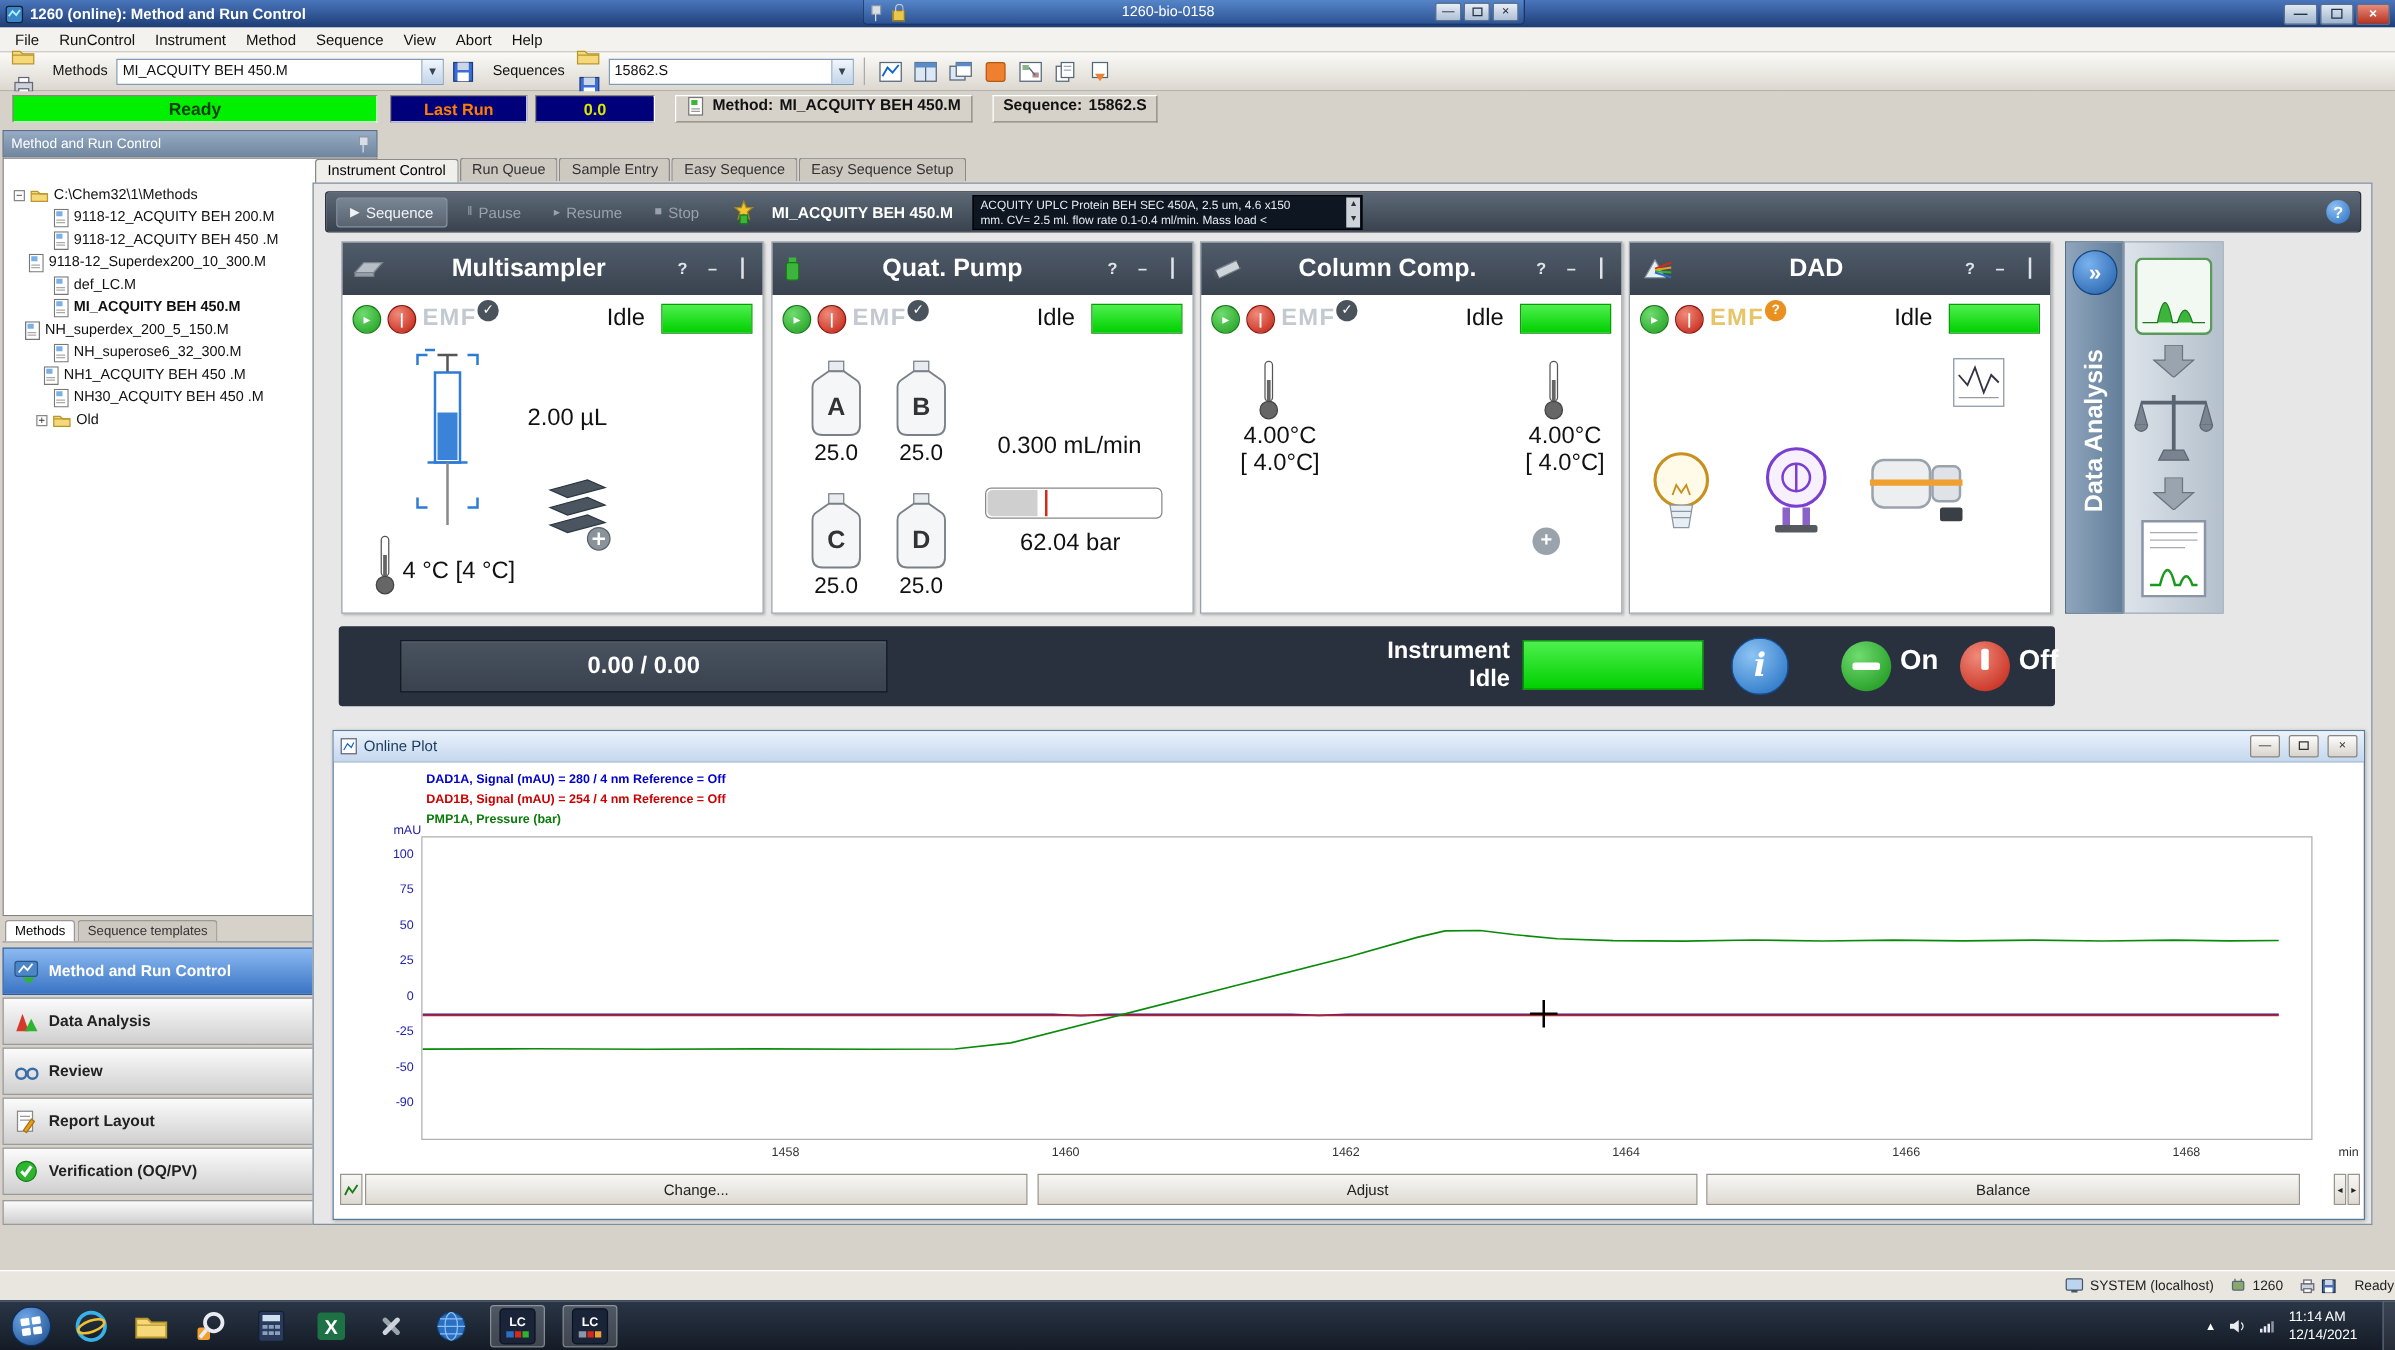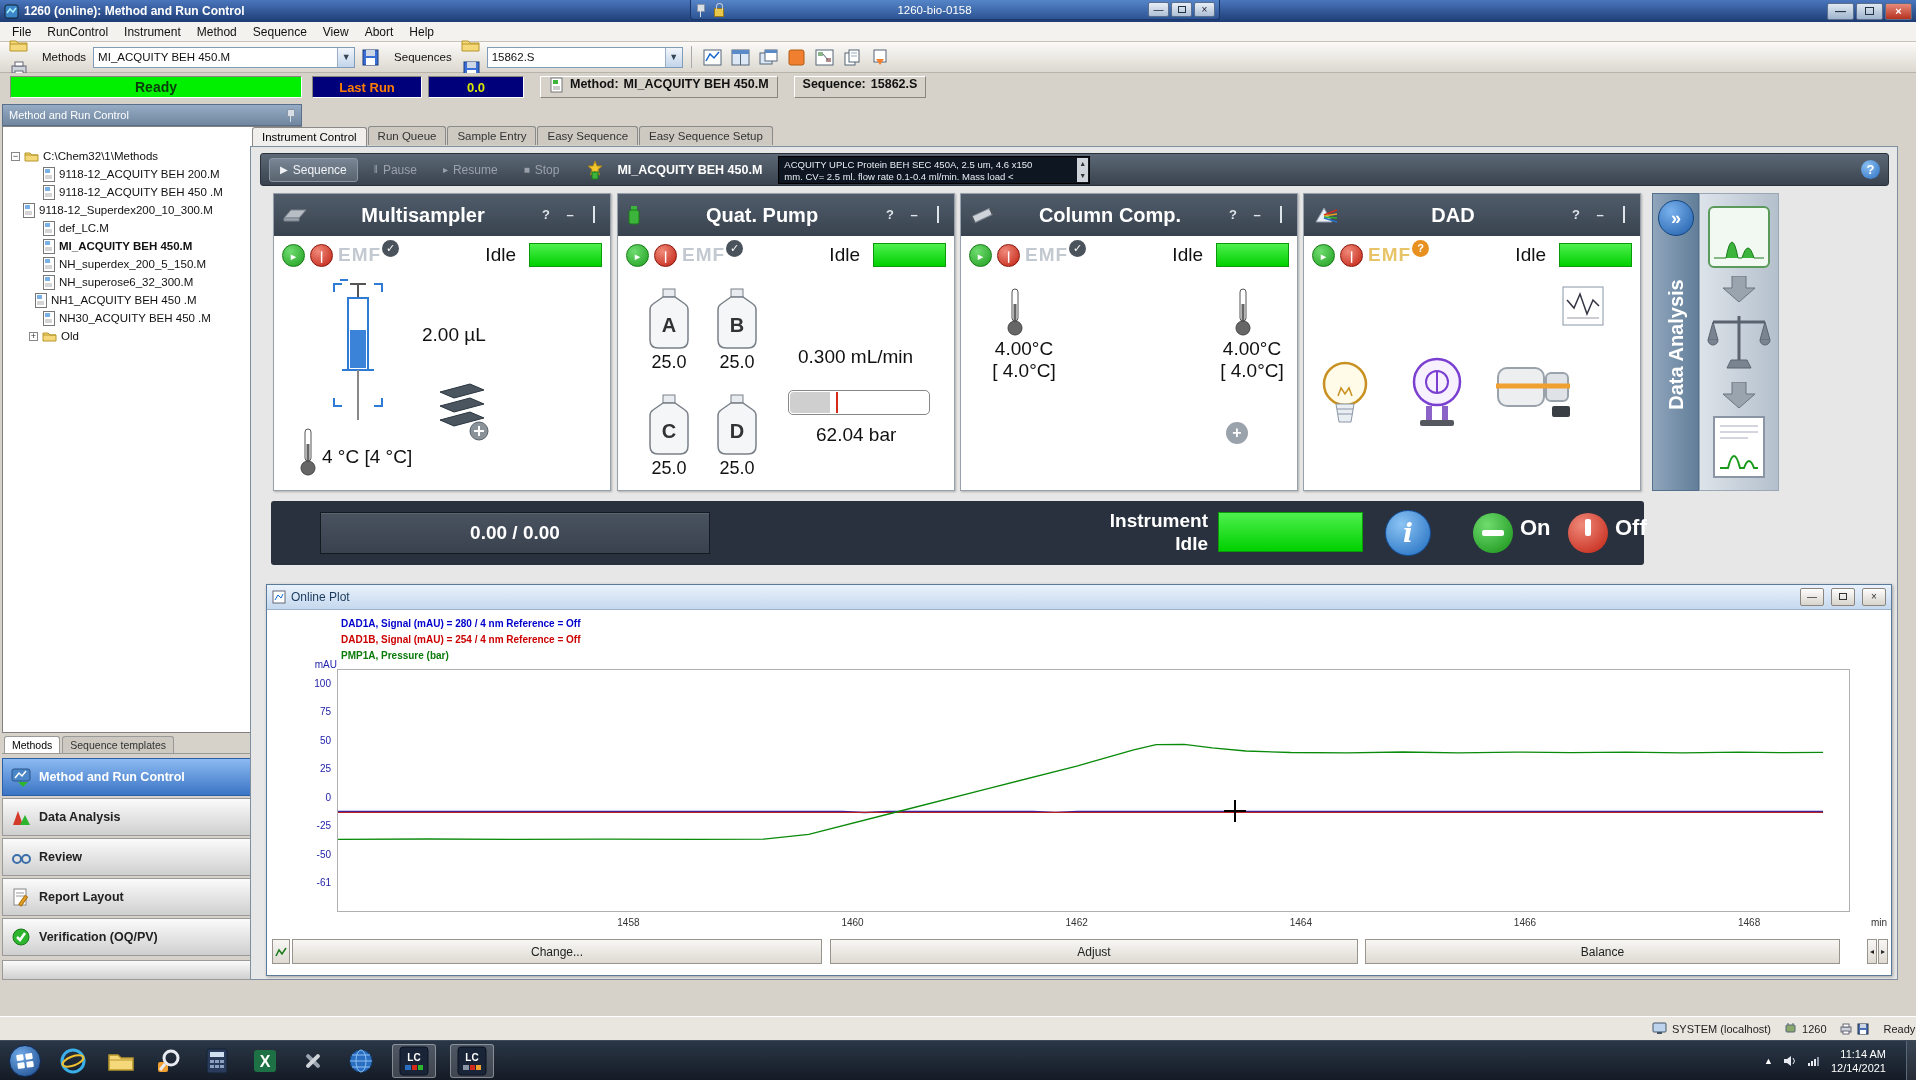--- a/index.html
+++ b/index.html
@@ -105,21 +105,21 @@
 .xlab{position:absolute;width:46px;text-align:center;font-size:10px;color:#333;top:332px}
 .legrow{position:absolute;left:74px;font-size:10px;font-weight:bold;white-space:nowrap}
 .pbtn2{position:absolute;top:354px;height:25px;background:linear-gradient(#f8f7f5,#dedad2);border:1px solid #9a958c;font-size:12px;color:#222;display:flex;align-items:center;justify-content:center}
 .cross{position:absolute;background:#000}
 
 #appstatus{left:0;top:1016px;width:1916px;height:24px;background:#e9e6df;border-top:1px solid #fff;display:flex;align-items:center;font-size:11px;color:#222}
 #taskbar{left:0;top:1040px;width:1916px;height:40px;background:linear-gradient(#2a3646,#141b26);border-top:1px solid #3d4a5c;display:flex;align-items:center}
 .task{width:34px;height:34px;margin-left:14px;display:flex;align-items:center;justify-content:center;border-radius:3px}
 .task.hl{background:rgba(255,255,255,.18);border:1px solid rgba(255,255,255,.35);width:44px}
 #tray{margin-left:auto;display:flex;align-items:center;gap:10px;color:#fff}
-#clock{font-size:11px;text-align:right;line-height:14px;color:#fff;margin-right:10px}
+#clock{font-size:11px;text-align:left;line-height:14px;color:#fff;margin-right:10px}
 #showdesk{width:10px;height:40px;border-left:1px solid #5a6878;background:rgba(255,255,255,.08)}
 
 .pin{width:10px;height:14px;position:relative}
 .pin::before{content:"";position:absolute;left:2px;top:1px;width:6px;height:6px;background:#d8dee6;border:1px solid #8a96a6;border-radius:1px}
 .pin::after{content:"";position:absolute;left:4.5px;top:8px;width:1.5px;height:6px;background:#d8dee6}
 .lock{width:10px;height:13px;position:relative}
 .lock::before{content:"";position:absolute;left:1px;top:5px;width:8px;height:7px;background:#e8c84a;border:1px solid #9a7a1a}
 .lock::after{content:"";position:absolute;left:2.5px;top:0;width:5px;height:6px;border:1.5px solid #c8cdd6;border-bottom:none;border-radius:4px 4px 0 0}
 </style>
 </head>
@@ -372,21 +372,21 @@
         <span style="display: inline-flex; align-items: center;">
           <svg width="12" height="15">
             <rect x="0.5" y="0.5" width="11" height="14" fill="#fff" stroke="#777"></rect>
             <rect x="2" y="2" width="5" height="4" fill="#7ab0e8"></rect>
             <line x1="2" y1="9" x2="9" y2="9" stroke="#aaa"></line>
             <line x1="2" y1="11" x2="9" y2="11" stroke="#aaa"></line>
           </svg>
         </span>
         <span style="font-weight: bold;">MI_ACQUITY BEH 450.M</span>
       </div>
-      <div class="trow" style="padding-left: 40px;">
+      <div class="trow" style="padding-left: 17px;">
         <span style="display: inline-flex; align-items: center;">
           <svg width="12" height="15">
             <rect x="0.5" y="0.5" width="11" height="14" fill="#fff" stroke="#777"></rect>
             <rect x="2" y="2" width="5" height="4" fill="#7ab0e8"></rect>
             <line x1="2" y1="9" x2="9" y2="9" stroke="#aaa"></line>
             <line x1="2" y1="11" x2="9" y2="11" stroke="#aaa"></line>
           </svg>
         </span>
         <span>NH_superdex_200_5_150.M</span>
       </div>
@@ -798,21 +798,21 @@
       </div>
     <div class="ylab" style="left:30px;top:74px;width:40px">mAU</div>
     <div id="yticks">
         <div class="ylab" style="left: 24px; top: 92.831px;">100</div>
         <div class="ylab" style="left: 24px; top: 121.352px;">75</div>
         <div class="ylab" style="left: 24px; top: 149.873px;">50</div>
         <div class="ylab" style="left: 24px; top: 178.394px;">25</div>
         <div class="ylab" style="left: 24px; top: 206.915px;">0</div>
         <div class="ylab" style="left: 24px; top: 235.437px;">-25</div>
         <div class="ylab" style="left: 24px; top: 263.958px;">-50</div>
-        <div class="ylab" style="left: 24px; top: 292.479px;">-61</div>
+        <div class="ylab" style="left: 24px; top: 292.479px;">-90</div>
       </div>
     <div id="plotarea">
       <svg id="plot-svg" width="1513" height="243" viewBox="0 0 1513 243" preserveAspectRatio="none">
           <polyline points="0.0,141.5 504.3,141.5 526.7,142.5 549.2,141.5 694.9,141.5 717.3,142.3 739.7,141.5 1485.0,141.5" fill="none" stroke="#2222bb" stroke-width="1.3"></polyline>
           <polyline points="0.0,142.3 1485.0,142.3" fill="none" stroke="#bb2222" stroke-width="1.3"></polyline>
           <polyline points="0.0,169.3 89.7,169.0 179.3,169.4 269.0,169.1 358.6,169.4 425.9,169.2 470.7,164.3 560.4,141.5 650.0,118.6 739.7,95.8 795.7,79.9 818.1,74.7 846.2,74.4 874.2,77.8 907.8,81.0 952.6,82.5 1008.7,82.9 1064.7,82.0 1120.7,82.8 1176.8,82.1 1232.8,82.7 1288.9,82.1 1344.9,82.8 1400.9,82.1 1445.8,82.7 1485.0,82.4" fill="none" stroke="#0a8a0a" stroke-width="1.3"></polyline>
         </svg>
       <div id="cursor">
           <div class="cross" style="left:885.5925925925925px;top:140.46478873239437px;width:22px;height:2px"></div>
           <div class="cross" style="left:895.5925925925925px;top:130.46478873239437px;width:2px;height:22px"></div>

